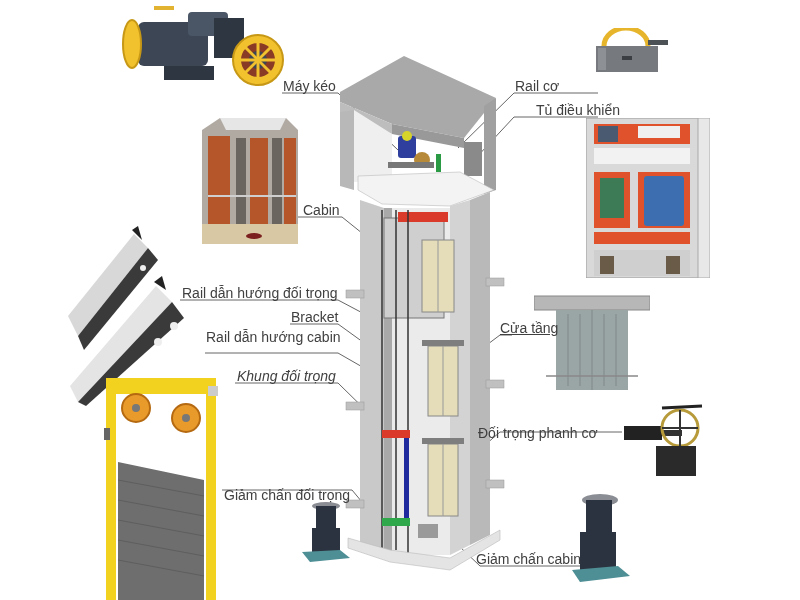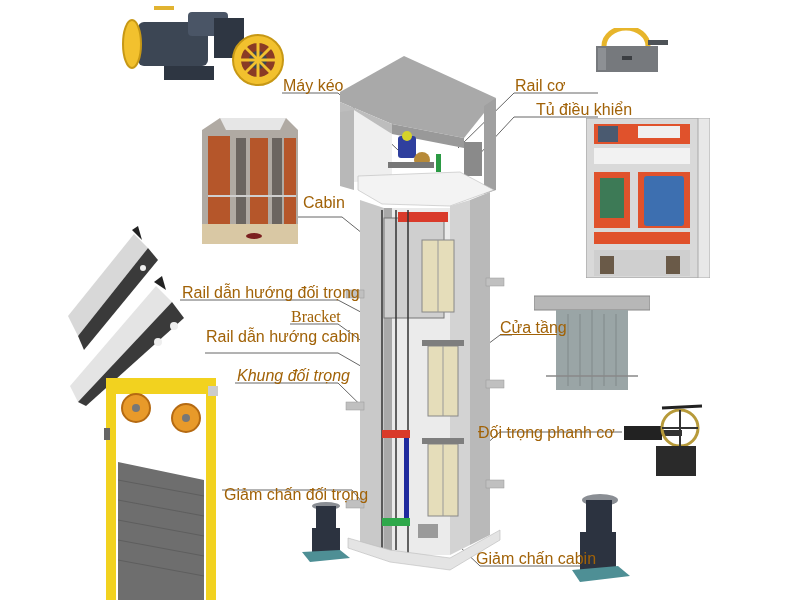--- a/index.html
+++ b/index.html
@@ -1,18 +1,18 @@
 <!DOCTYPE html>
 <html><head>
 <meta charset="utf-8">
 <style>
   html, body { margin:0; padding:0; background:#ffffff; }
   body { width:800px; height:600px; position:relative; overflow:hidden; font-family:"Liberation Sans", sans-serif; }
   .abs { position:absolute; }
-  .label { position:absolute; font-size:16px; color:#a16207; white-space:nowrap; line-height:14px; }
+  .label { position:absolute; font-size:14px; color:#404040; white-space:nowrap; line-height:14px; }
   svg.leaders { position:absolute; left:0; top:0; width:800px; height:600px; pointer-events:none; }
 </style>
 </head>
 <body>
 
 <svg class="leaders" viewBox="0 0 800 600">
   <g stroke="#555" stroke-width="0.9" fill="none">
     <polyline points="282,93 338,93 398,150"></polyline>
     <polyline points="598,93 514,93 458,148"></polyline>
     <polyline points="598,117 514,117 474,160"></polyline>
@@ -239,21 +239,21 @@
     <ellipse cx="28" cy="8" rx="18" ry="6" fill="#8a8e94"></ellipse>
     <rect x="14" y="8" width="26" height="34" fill="#2c3340"></rect>
     <rect x="8" y="40" width="36" height="40" fill="#2c3340"></rect>
     <polygon points="0,78 46,74 58,84 8,90" fill="#4e8f95"></polygon>
   </svg>
 </div>
 
 <span class="label" style="left:283px;top:79px;">Máy kéo</span>
 <span class="label" style="left:515px;top:79px;">Rail cơ</span>
 <span class="label" style="left:515px;top:103px;margin-left:21px;">Tủ điều khiển</span>
-<span class="label" style="left:303px;top:196px;">Cabin</span>
+<span class="label" style="left:303px;top:203px;">Cabin</span>
 <span class="label" style="left:182px;top:286px;">Rail dẫn hướng đối trọng</span>
-<span class="label" style="left:291px;top:310px;font-family:Liberation Serif, serif;">Bracket</span>
+<span class="label" style="left:291px;top:310px;">Bracket</span>
 <span class="label" style="left:206px;top:330px;">Rail dẫn hướng cabin</span>
 <span class="label" style="left:237px;top:369px;font-style:italic;">Khung đối trọng</span>
 <span class="label" style="left:500px;top:321px;text-decoration:underline;">Cửa tầng</span>
 <span class="label" style="left:478px;top:418px;margin-top:8px;">Đối trọng phanh cơ</span>
 <span class="label" style="left:224px;top:488px;">Giảm chấn đối trọng</span>
 <span class="label" style="left:476px;top:552px;">Giảm chấn cabin</span>
 
 </body></html>

